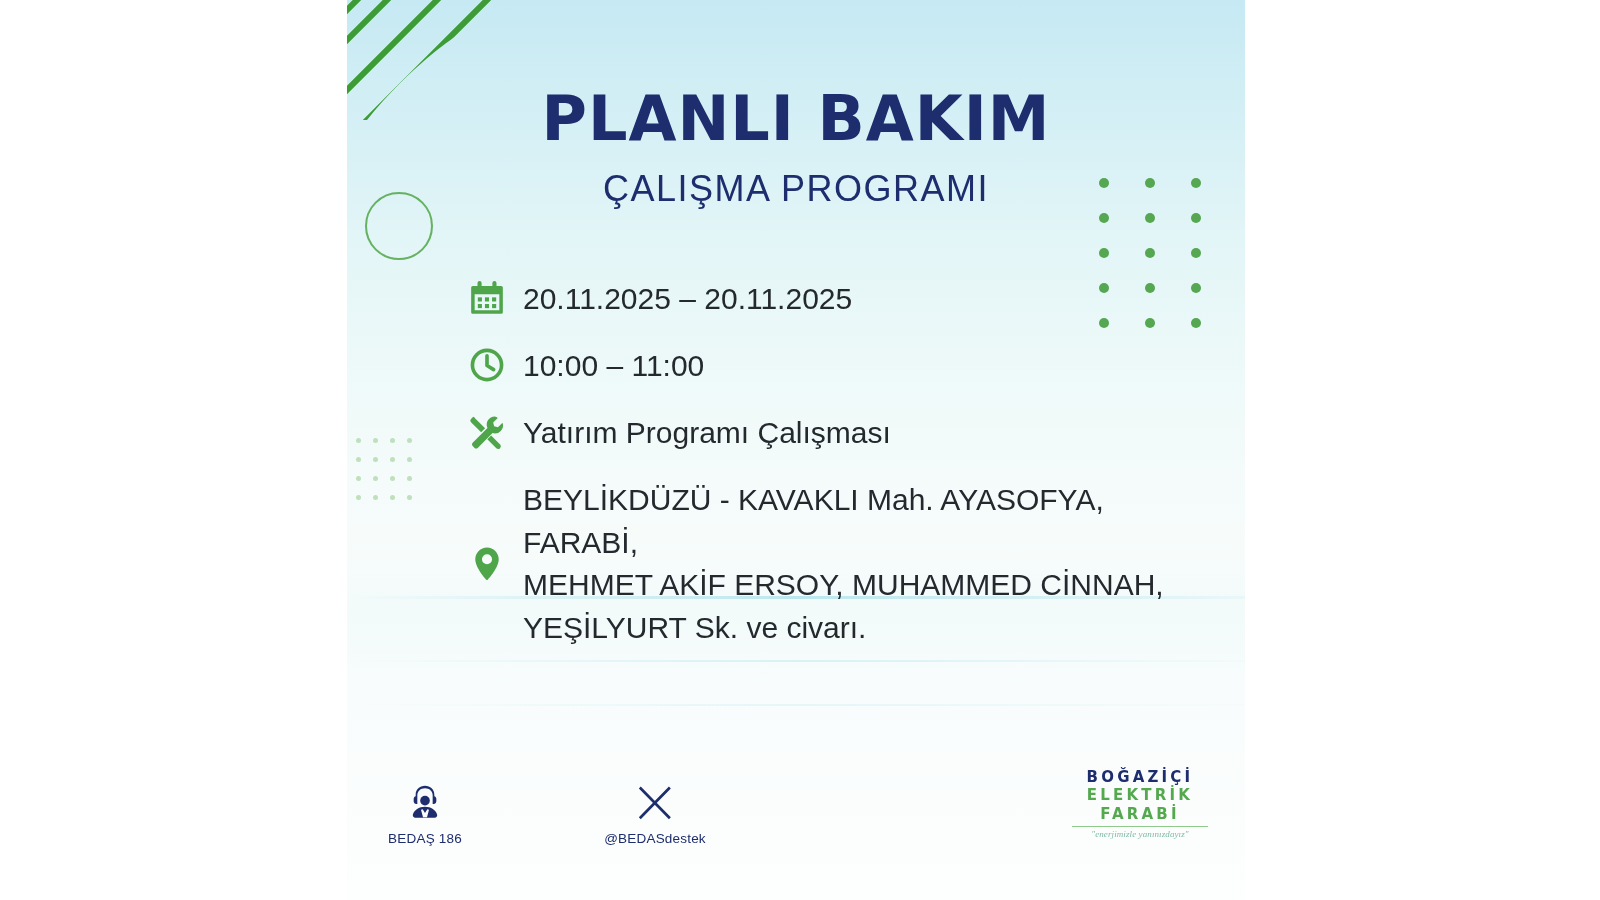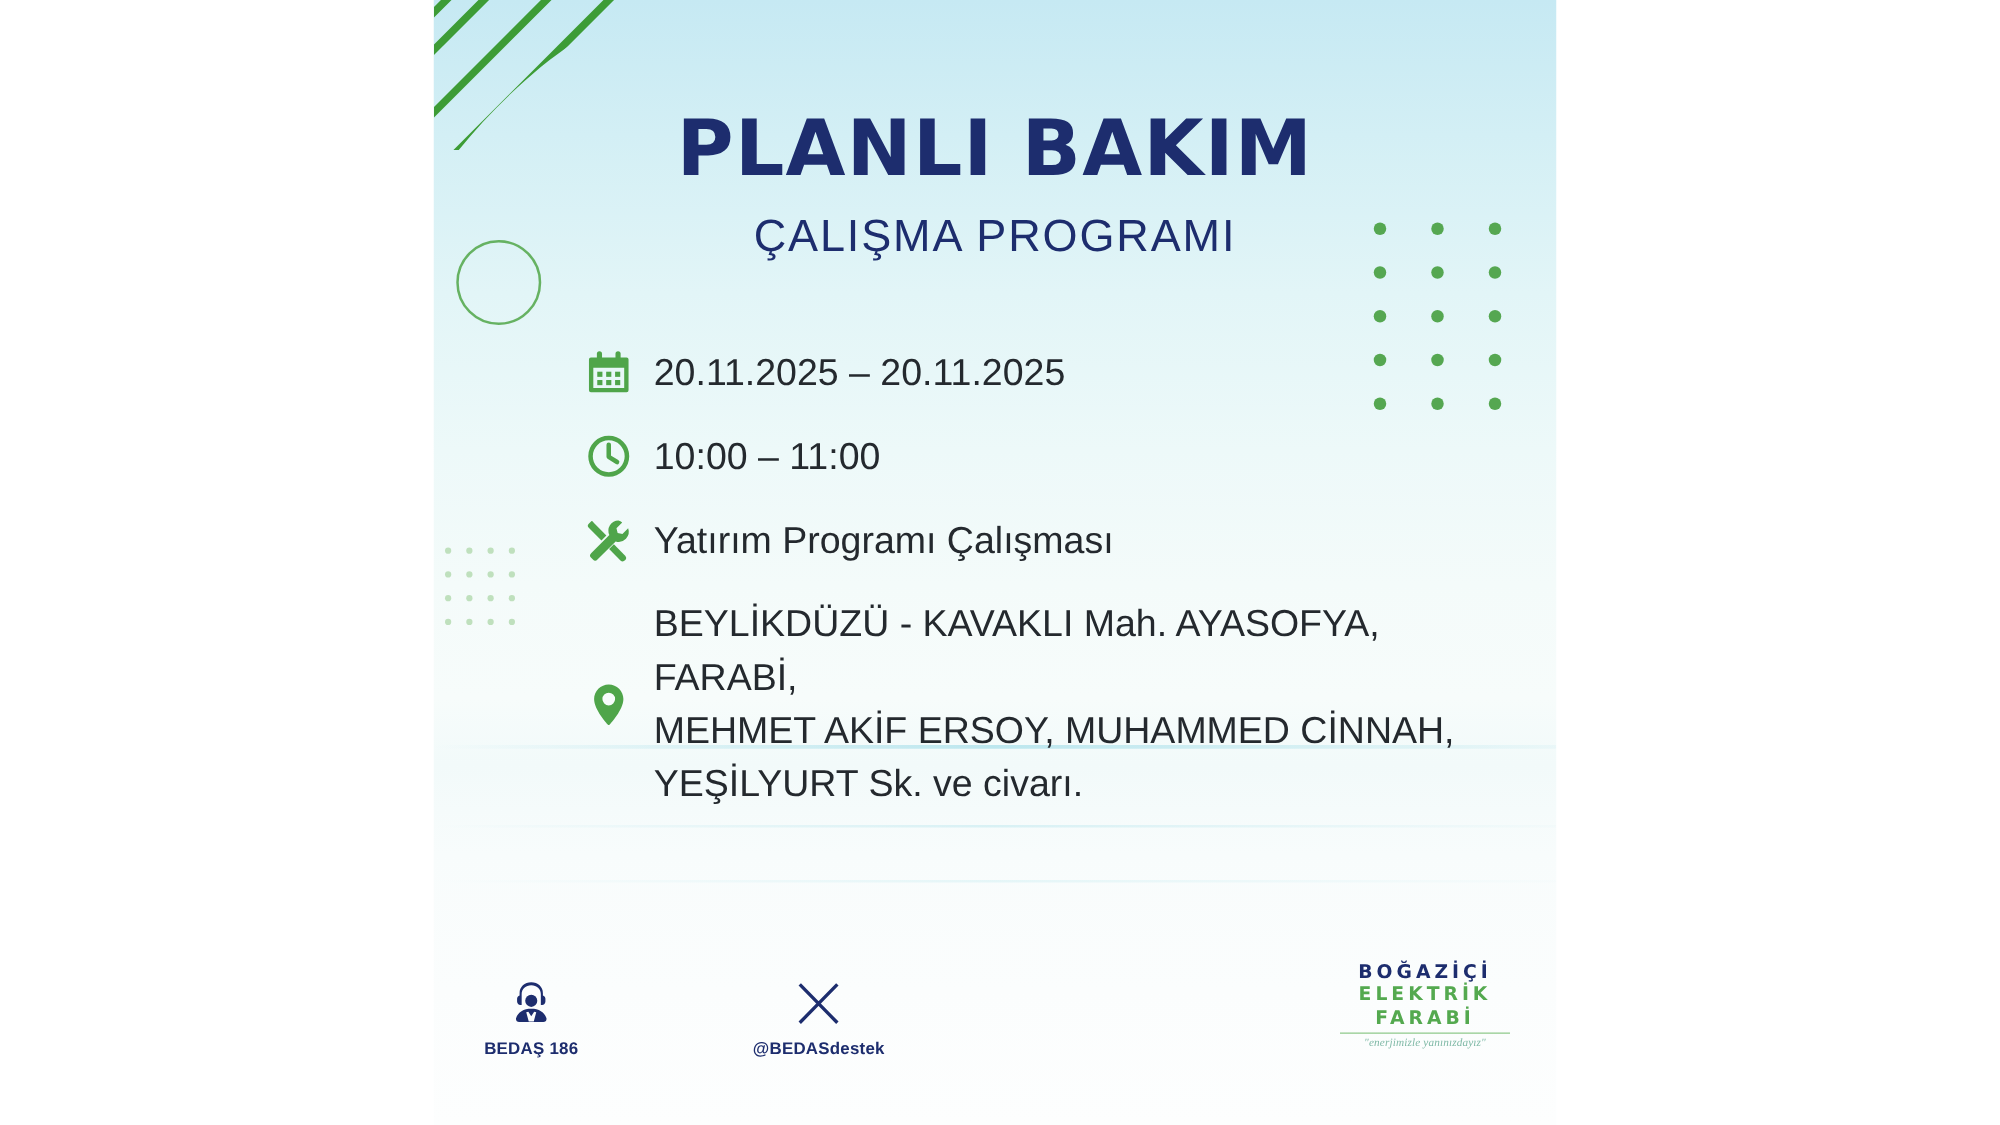--- a/index.html
+++ b/index.html
@@ -107,21 +107,21 @@
   .row.addr .ic{padding-top:2px;}
 
   
   .footer-items{
     position:absolute;left:28px;top:778px;width:330px;
     display:flex;justify-content:space-between;align-items:flex-end;
   }
   .fitem{display:flex;flex-direction:column;align-items:center;width:100px;}
   .fitem .fic{height:44px;display:flex;align-items:flex-end;justify-content:center;}
   .fitem .flabel{
-    margin-top:9px;font-size:13.5px;color:#1d2d6e;font-weight:700;
+    margin-top:9px;font-size:13.5px;color:#1d2d6e;font-weight:400;
     white-space:nowrap;letter-spacing:.2px;
   }
 
   
   .logo{position:absolute;left:723px;top:768px;width:140px;text-align:center;}
   .logo .l1{
     font-family:"DejaVu Sans", sans-serif;
     font-size:15px;font-weight:700;letter-spacing:3.2px;color:#1d2d6e;line-height:1.22;
   }
   .logo .l2,.logo .l3{

